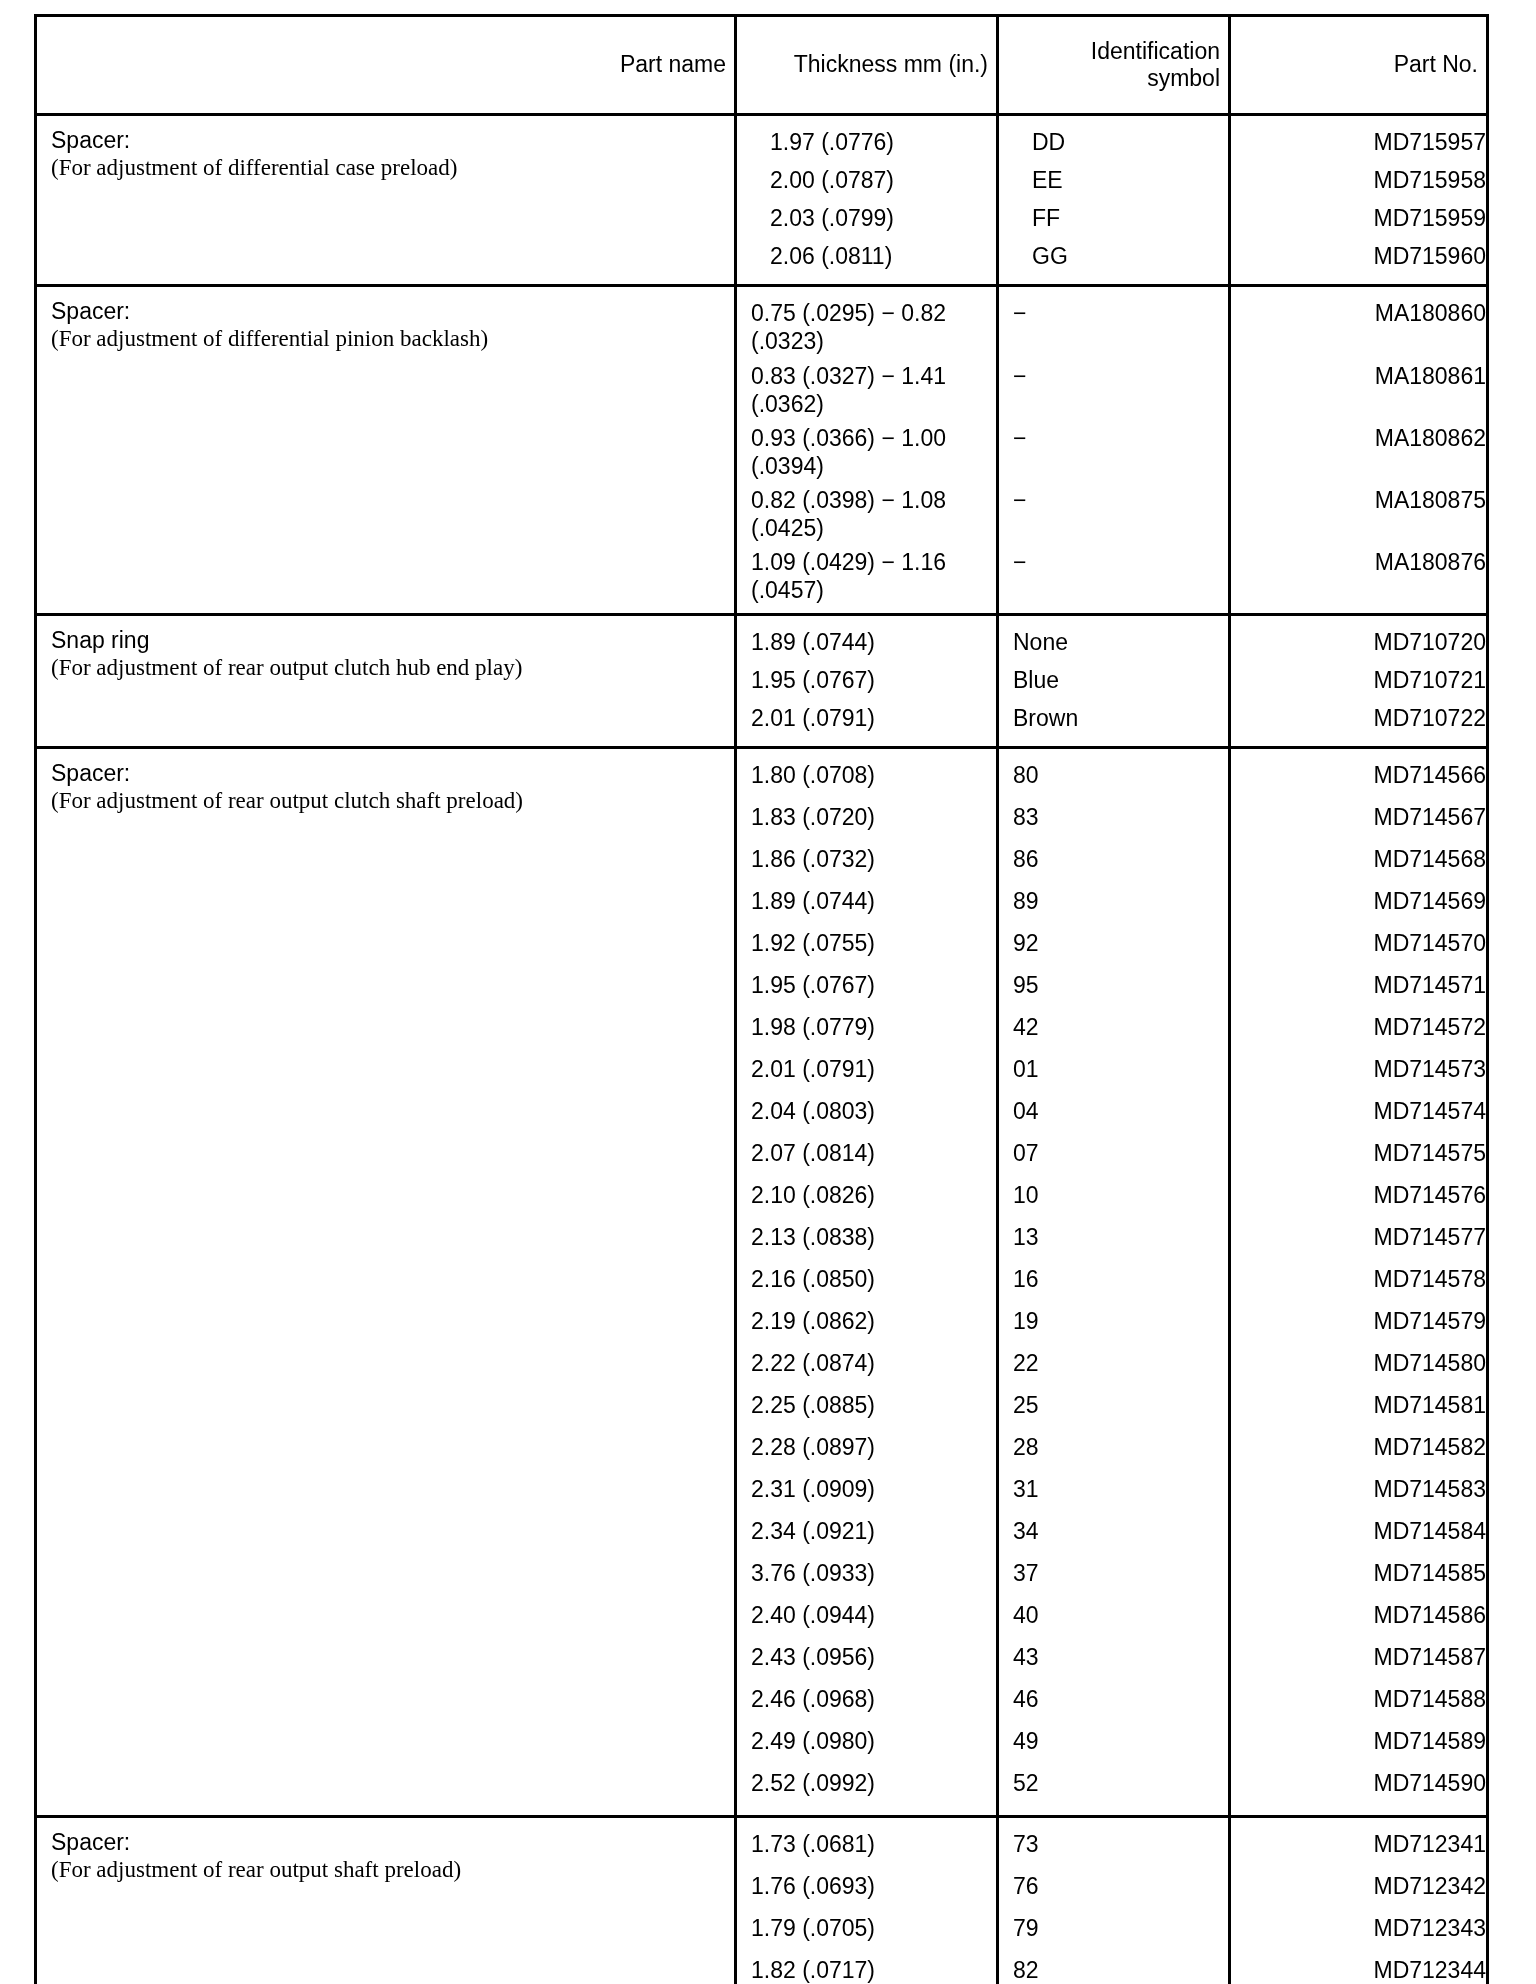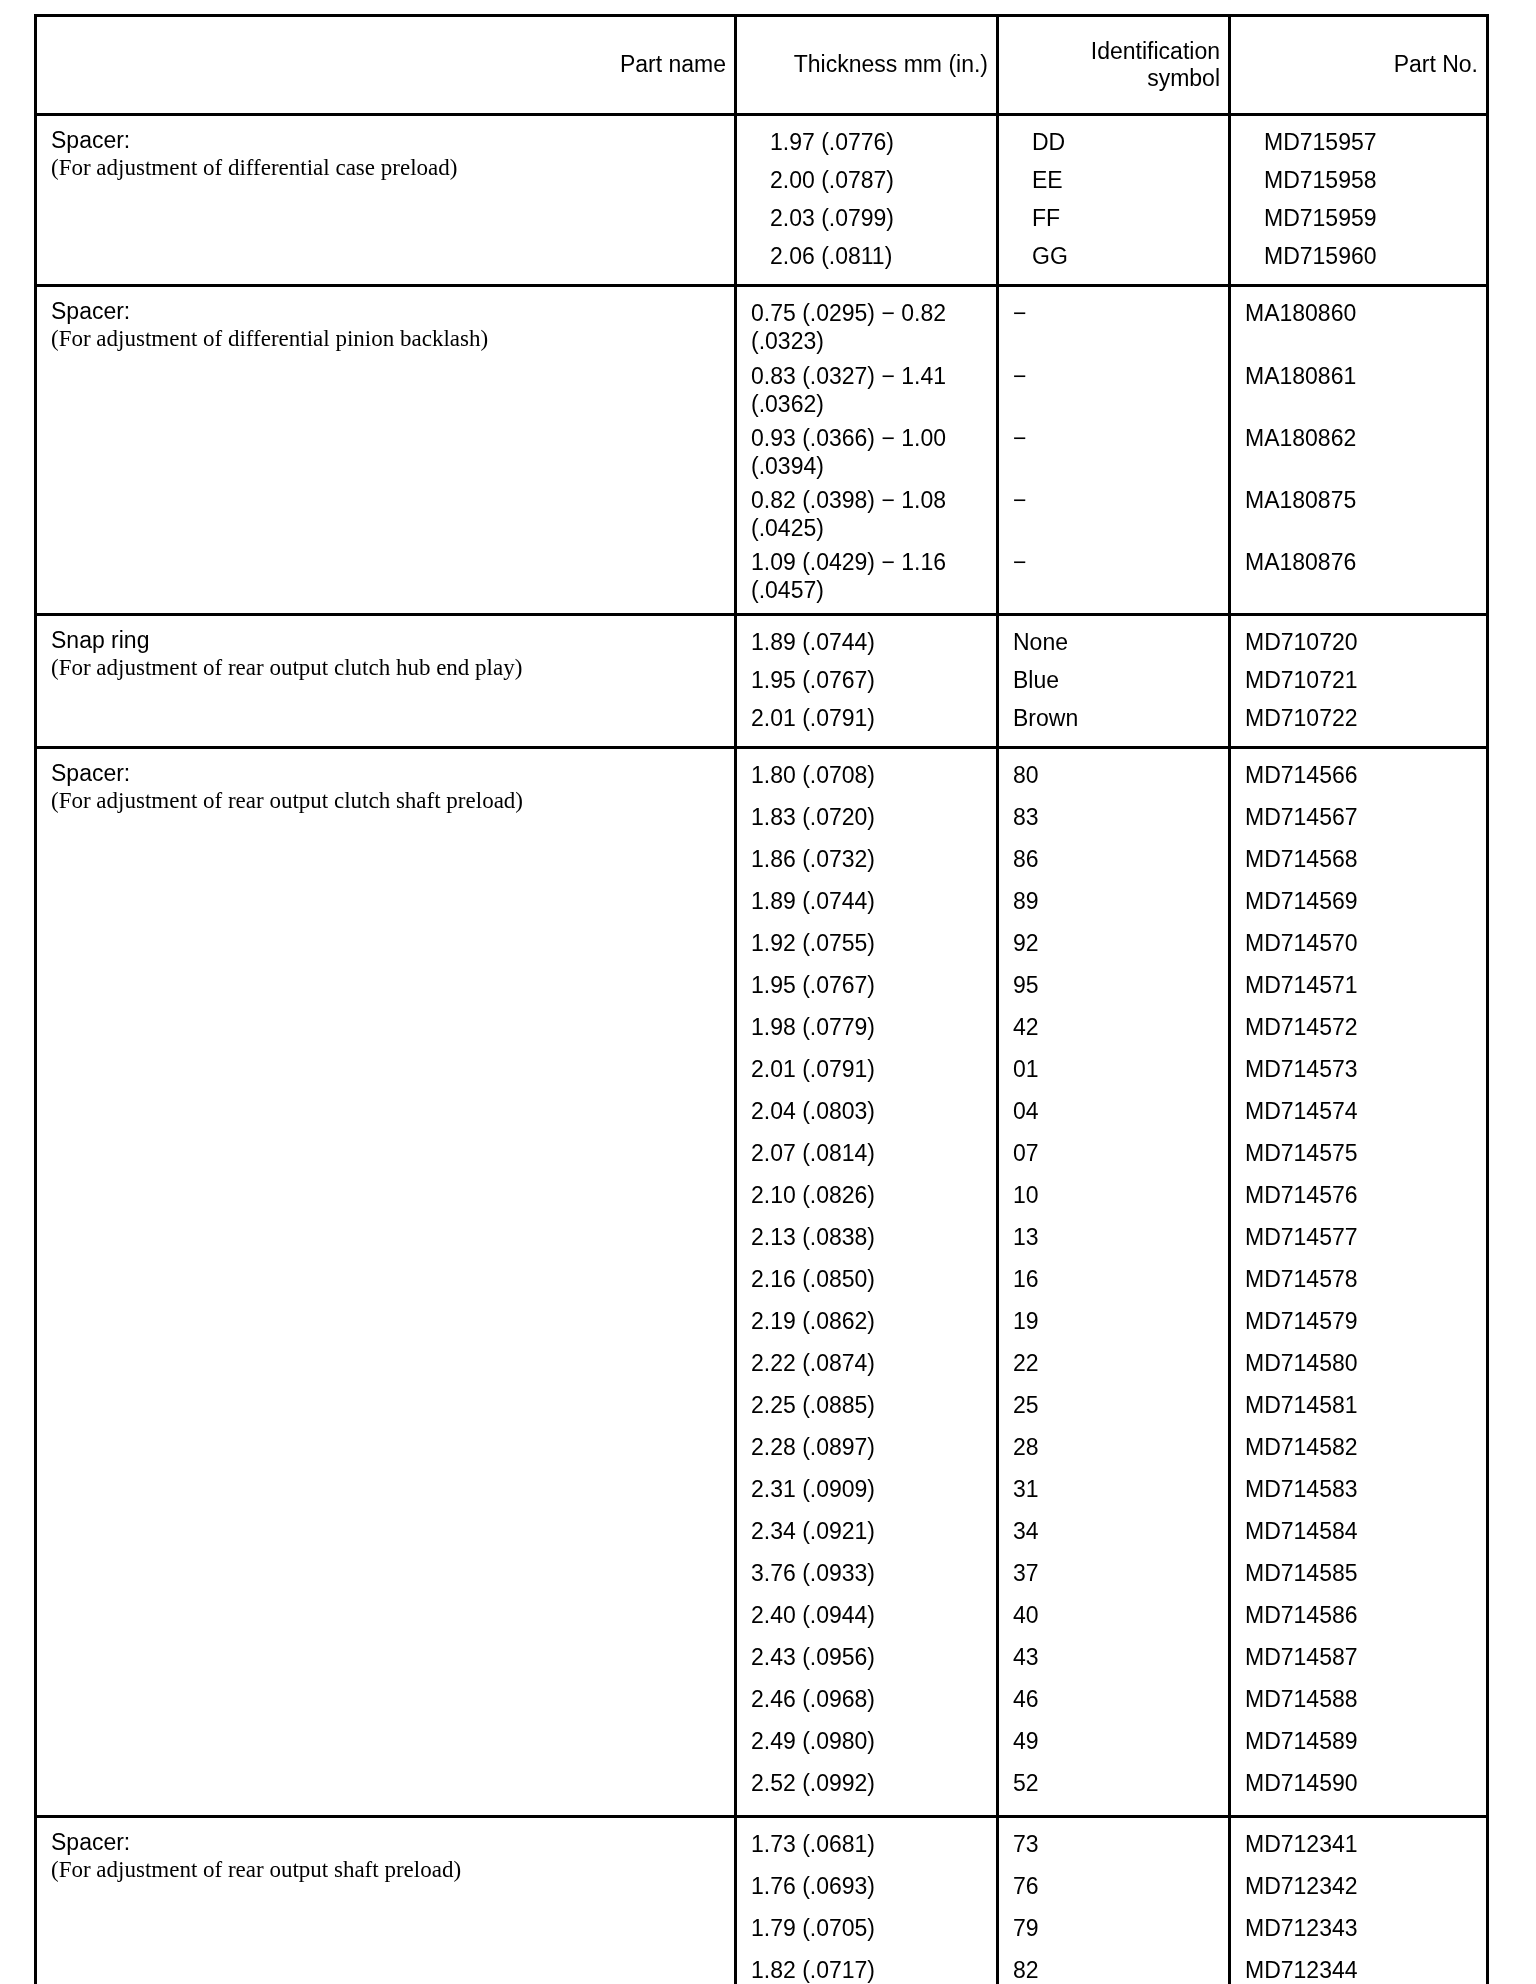--- a/index.html
+++ b/index.html
@@ -43,21 +43,21 @@
     line-height: 1.18;
   }
   thead th:last-child { border-right: none; }
 
   tbody td {
     border-right: 3px solid #000;
     vertical-align: top;
     font-size: 23px;
     padding: 0;
   }
-  tbody td:last-child { border-right: none; }
+  tbody td:last-child { border-right: none; text-align: right; }
   tbody tr.group > td { border-top: 3px solid #000; }
   tbody tr:first-child > td { border-top: none; }
 
   .namecell {
     padding: 10px 16px 10px 14px;
     line-height: 1.22;
   }
   .namecell .l2 { display: block; font-family: Liberation Serif, serif; }
 
   .rows {

